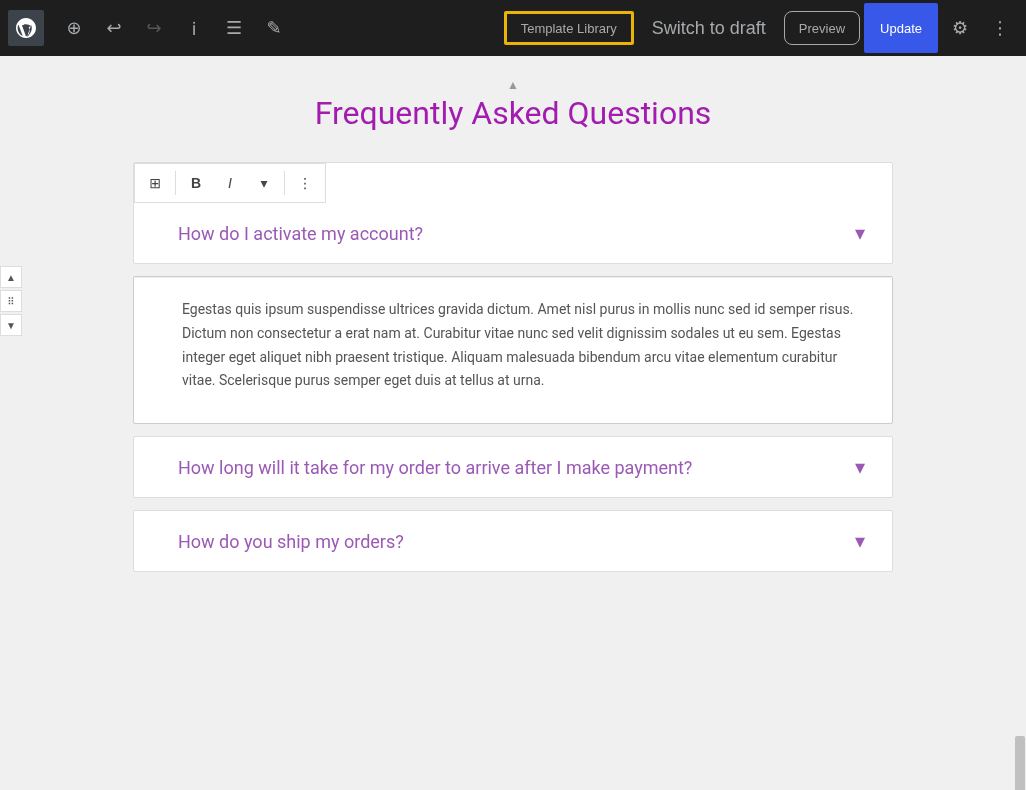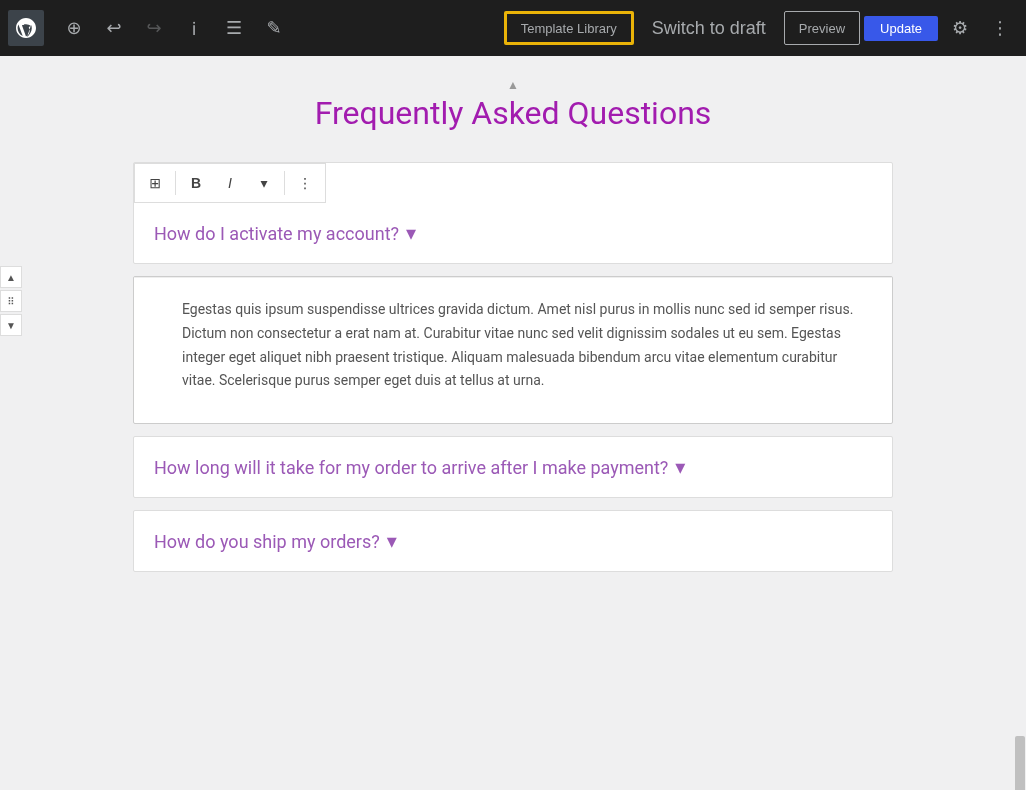--- a/index.html
+++ b/index.html
@@ -51,35 +51,35 @@
       font-size: 18px;
       cursor: pointer;
       padding: 6px 14px;
       height: 34px;
     }
     .preview-btn {
       background: transparent;
       border: 1px solid #a7aaad;
       color: #a7aaad;
       padding: 6px 14px;
-      border-radius: 2px;
+      border-radius: 8px;
       cursor: pointer;
       font-size: 13px;
       height: 34px;
     }
     .update-btn {
       background: #3858e9;
       border: none;
       color: white;
       padding: 0 16px;
       border-radius: 2px;
       cursor: pointer;
       font-size: 13px;
       font-weight: 500;
-      height: 25px;
+      height: 50px;
     }
 
     
     .main-area {
       display: flex;
       height: calc(790px - 56px);
       background: #f0f0f1;
       position: relative;
     }
 
@@ -136,22 +136,24 @@
       margin-bottom: 12px;
       border-radius: 2px;
     }
     .faq-item.active-item {
       border: 1px solid #ccc;
     }
 
     .faq-header {
       display: flex;
       align-items: center;
+      justify-content: space-between;
       padding: 18px 20px;
       cursor: pointer;
+      margin-left: 24px;
     }
     .faq-question {
       color: #9b59b6;
       font-size: 18px;
       font-weight: 400;
     }
     .faq-toggle-icon {
       color: #9b59b6;
       font-size: 20px;
       min-width: 24px;

